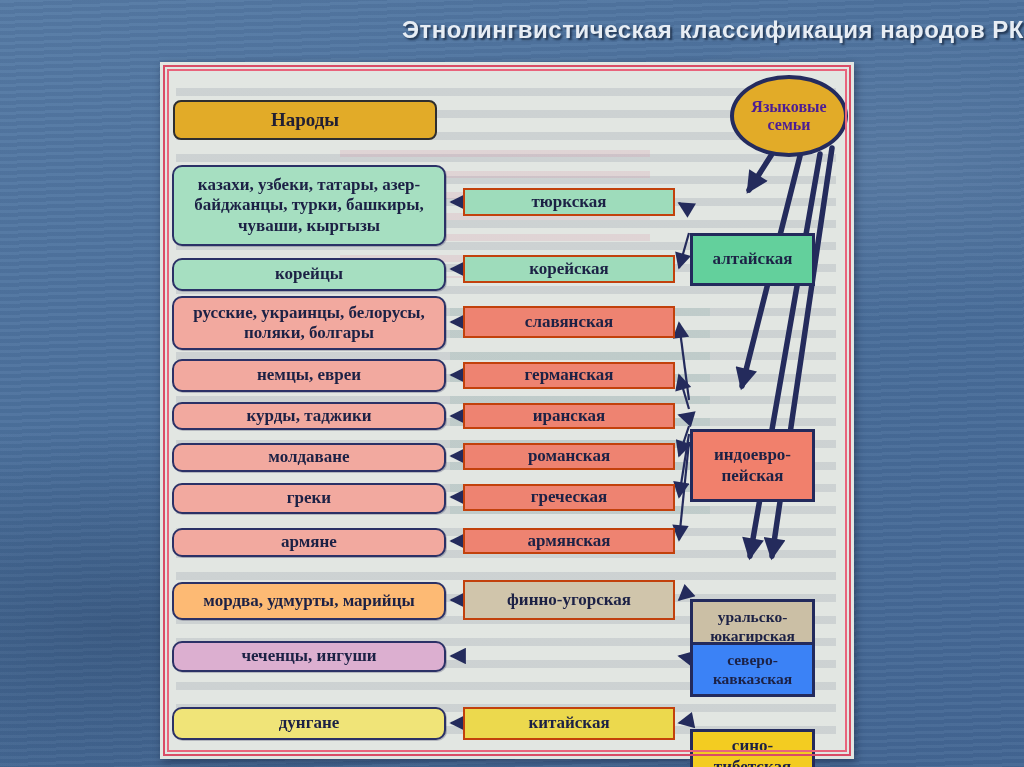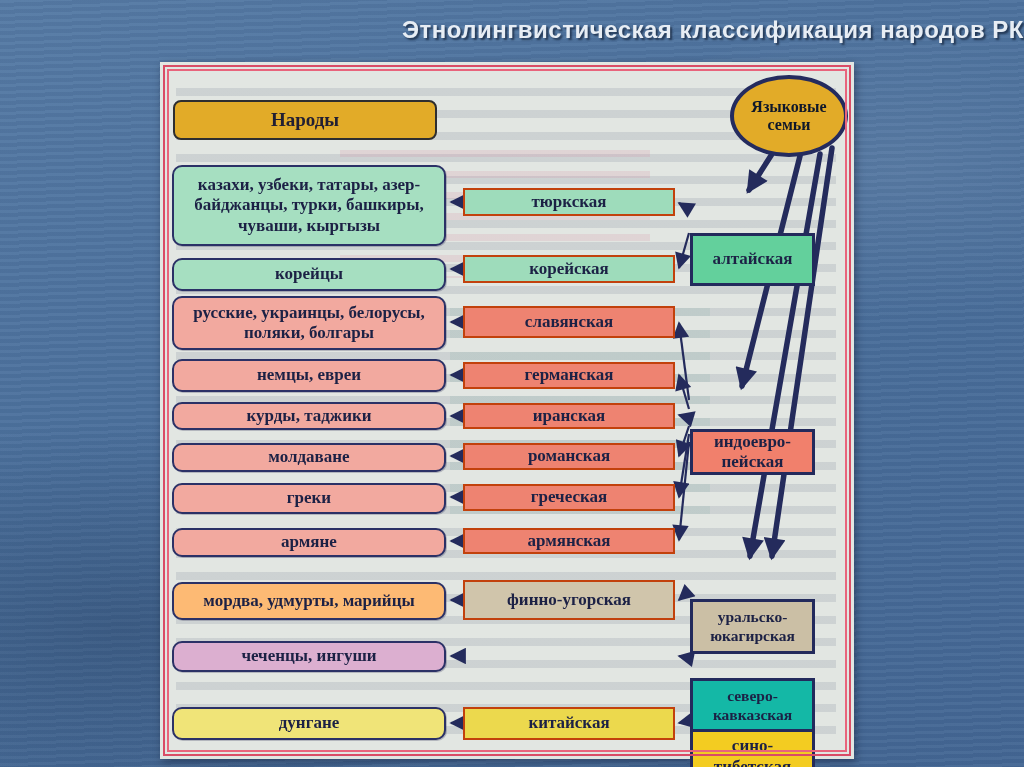--- a/index.html
+++ b/index.html
@@ -39,21 +39,21 @@
   }
   .pe{left:12px;width:274px;border:2px solid #2b3166;border-radius:10px;box-shadow:1px 1px 0 rgba(40,40,80,.25);}
   .gr{left:303px;width:212px;border:2px solid #c2410c;}
   .fa{left:530px;width:125px;border:3px solid #232a5c;font-size:17px;z-index:2;margin-top:36px;}
   .hdr{background:#e2ab28;color:#221f33;font-size:19px;z-index:2;position:absolute;display:flex;align-items:center;justify-content:center;font-weight:bold;box-sizing:border-box;}
   .hdr-pe{left:13px;top:38px;width:264px;height:40px;border:2px solid #2e2e30;border-radius:8px;font-family:Liberation Serif, serif;}
   .hdr-gr{left:303px;top:36px;width:211px;height:42px;border:3px solid #272d61;}
   .oval{
     position:absolute;left:570px;top:13px;width:118px;height:82px;border-radius:50%;
     background:#e2ab28;border:4px solid #242b5e;display:flex;align-items:center;justify-content:center;
-    text-align:center;font-weight:bold;font-size:16px;color:#0f172a;line-height:1.15;z-index:2;box-sizing:border-box;
+    text-align:center;font-weight:bold;font-size:16px;color:#4c1d95;line-height:1.15;z-index:2;box-sizing:border-box;
   }
   .teal-p{background:#a6dfc1}.teal-g{background:#9edcbb}
   .sal-p{background:#f2a99f}.sal-g{background:#ee8371}
   .bei-p{background:#fdba74}.bei-g{background:#d0c5ab}
   .mau-p{background:#dcafd0}.mau-g{background:#d7a5c8}
   .yel-p{background:#f0e478}.yel-g{background:#ecd94d}
   .fs15{font-size:15.5px}
 </style>
 </head>
 <body>
@@ -134,18 +134,18 @@
     <div class="box gr sal-g" style="top:244px;height:32px">славянская</div>
     <div class="box gr sal-g" style="top:300px;height:27px">германская</div>
     <div class="box gr sal-g" style="top:341px;height:26px">иранская</div>
     <div class="box gr sal-g" style="top:381px;height:27px">романская</div>
     <div class="box gr sal-g" style="top:422px;height:27px">греческая</div>
     <div class="box gr sal-g" style="top:466px;height:26px">армянская</div>
     <div class="box gr bei-g" style="top:518px;height:40px">финно-угорская</div>
     <div class="box gr yel-g" style="top:645px;height:33px">китайская</div>
 
     <div class="box fa" style="top: 135px; height: 53px; background-color: rgb(99, 208, 156);">алтайская</div>
-    <div class="box fa" style="top: 331px; height: 46px; background-color: rgb(241, 128, 108);">индоевро-пейская</div>
+    <div class="box fa" style="top: 331px; height: 73px; background-color: rgb(241, 128, 108);">индоевро-пейская</div>
     <div class="box fa fs15" style="top: 501px; height: 55px; background-color: rgb(203, 191, 165);">уральско-юкагирская</div>
-    <div class="box fa fs15" style="top: 580px; height: 55px; background-color: #14b8a6;">северо-кавказская</div>
+    <div class="box fa fs15" style="top: 544px; height: 55px; background-color: #3b82f6;">северо-кавказская</div>
     <div class="box fa" style="top: 631px; height: 55px; background-color: rgb(243, 204, 33);">сино-тибетская</div>
   </div>
 </div>
 
 </body></html>

